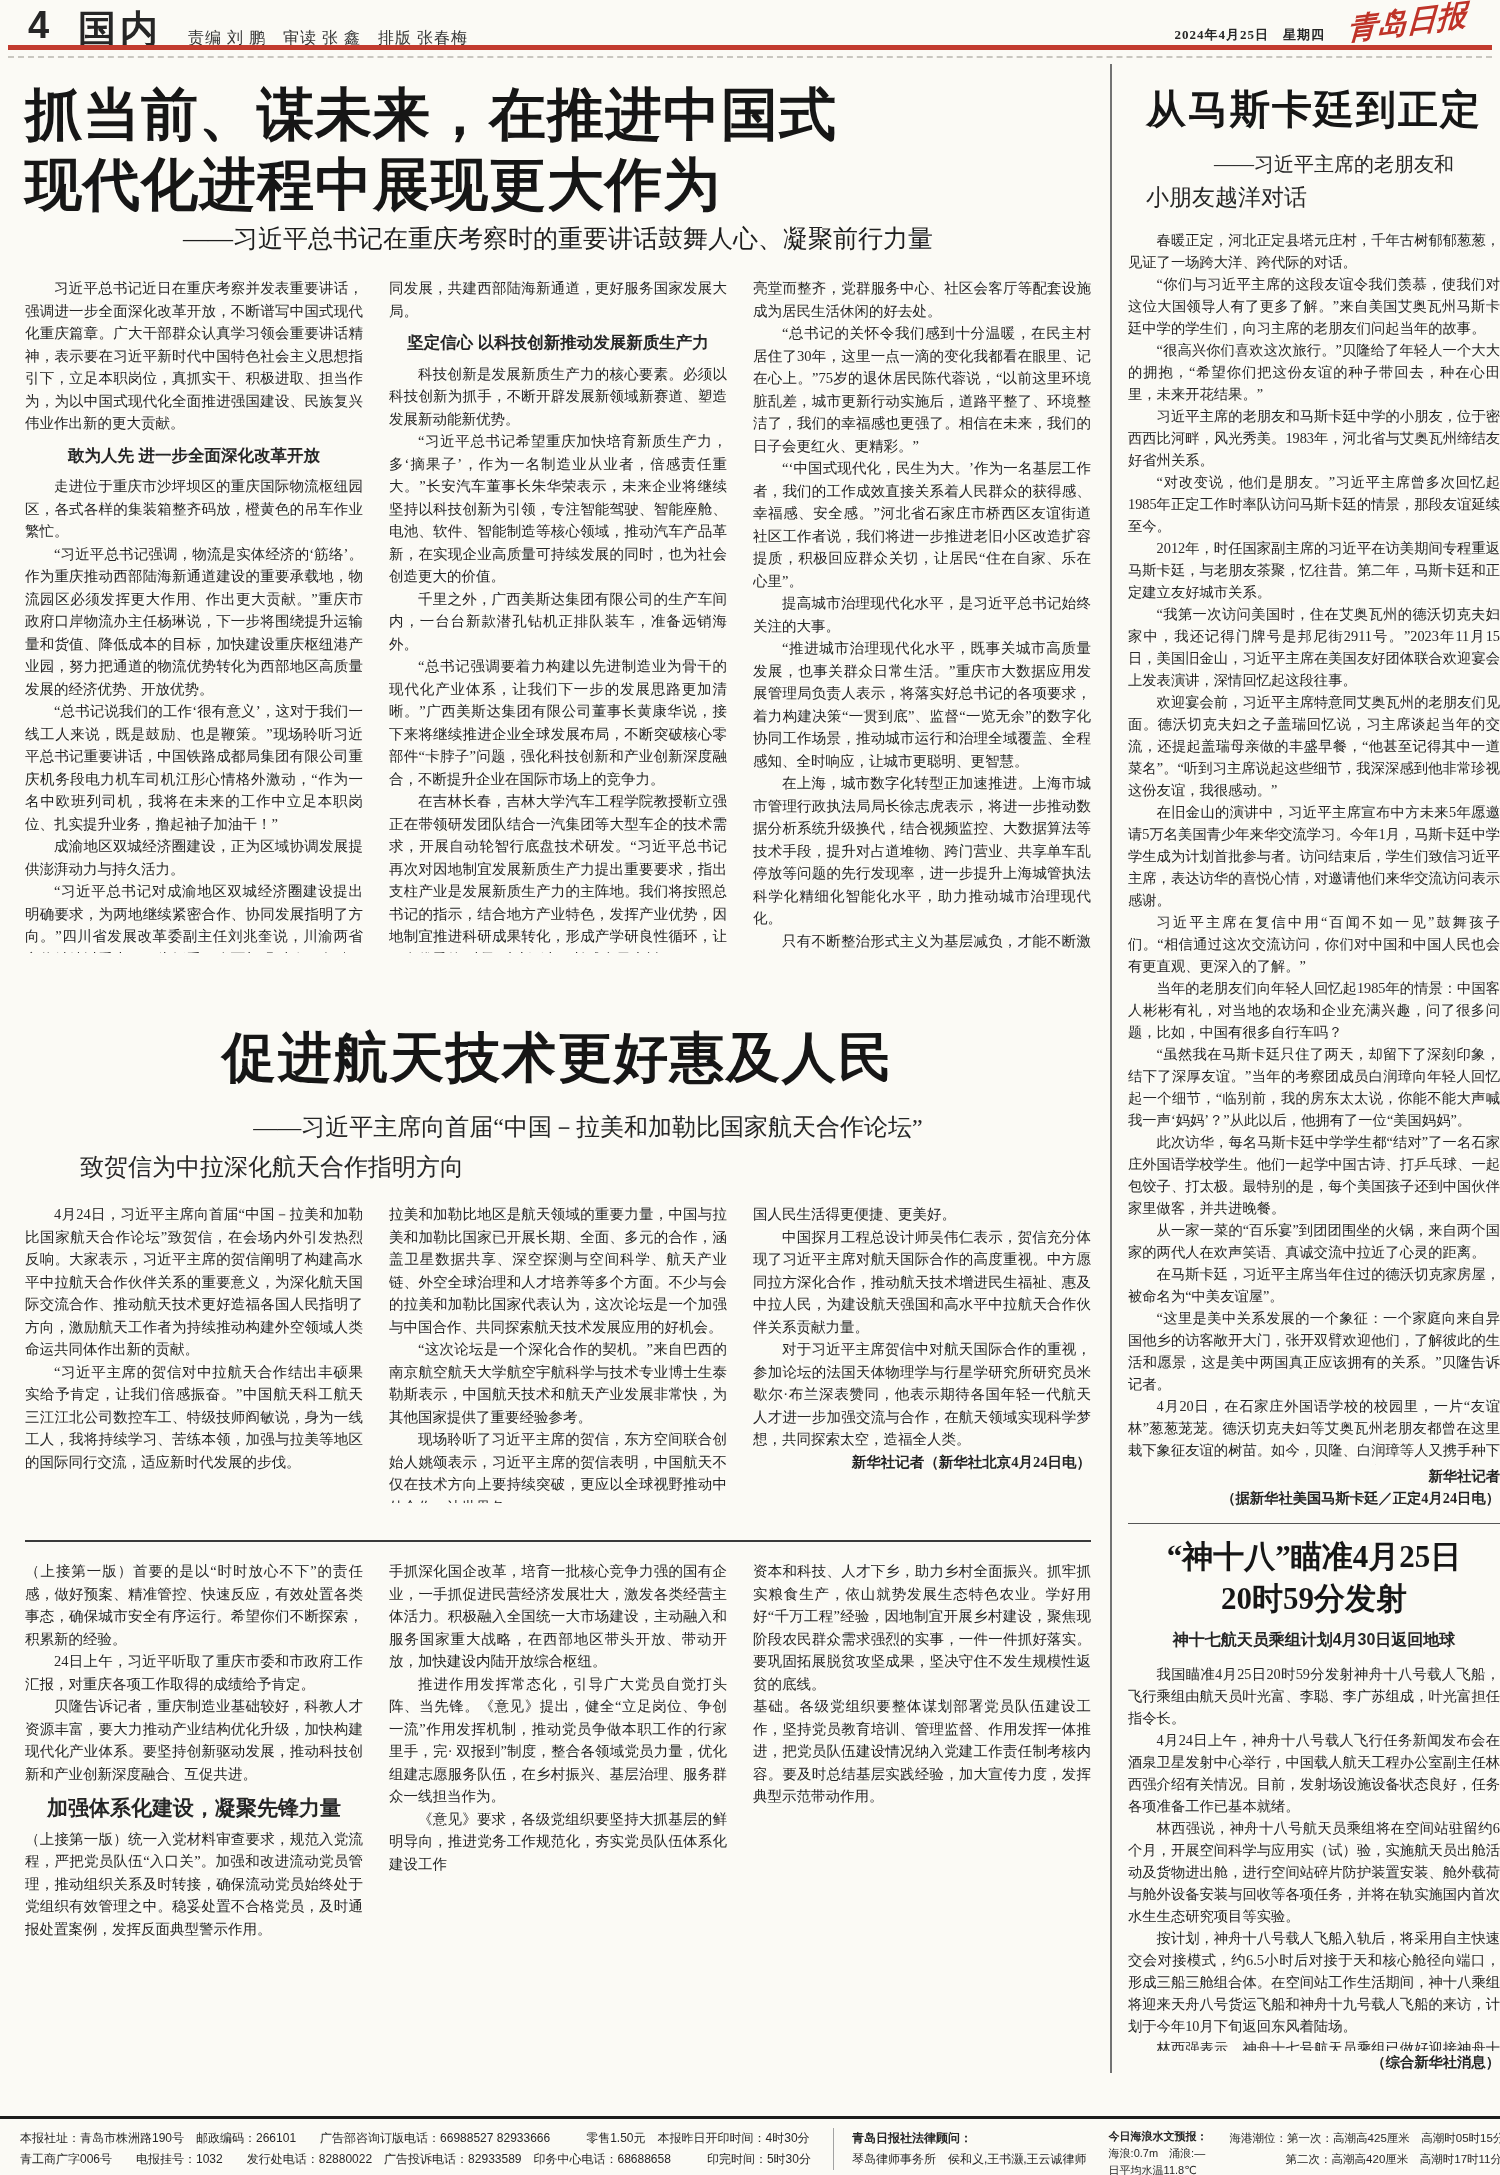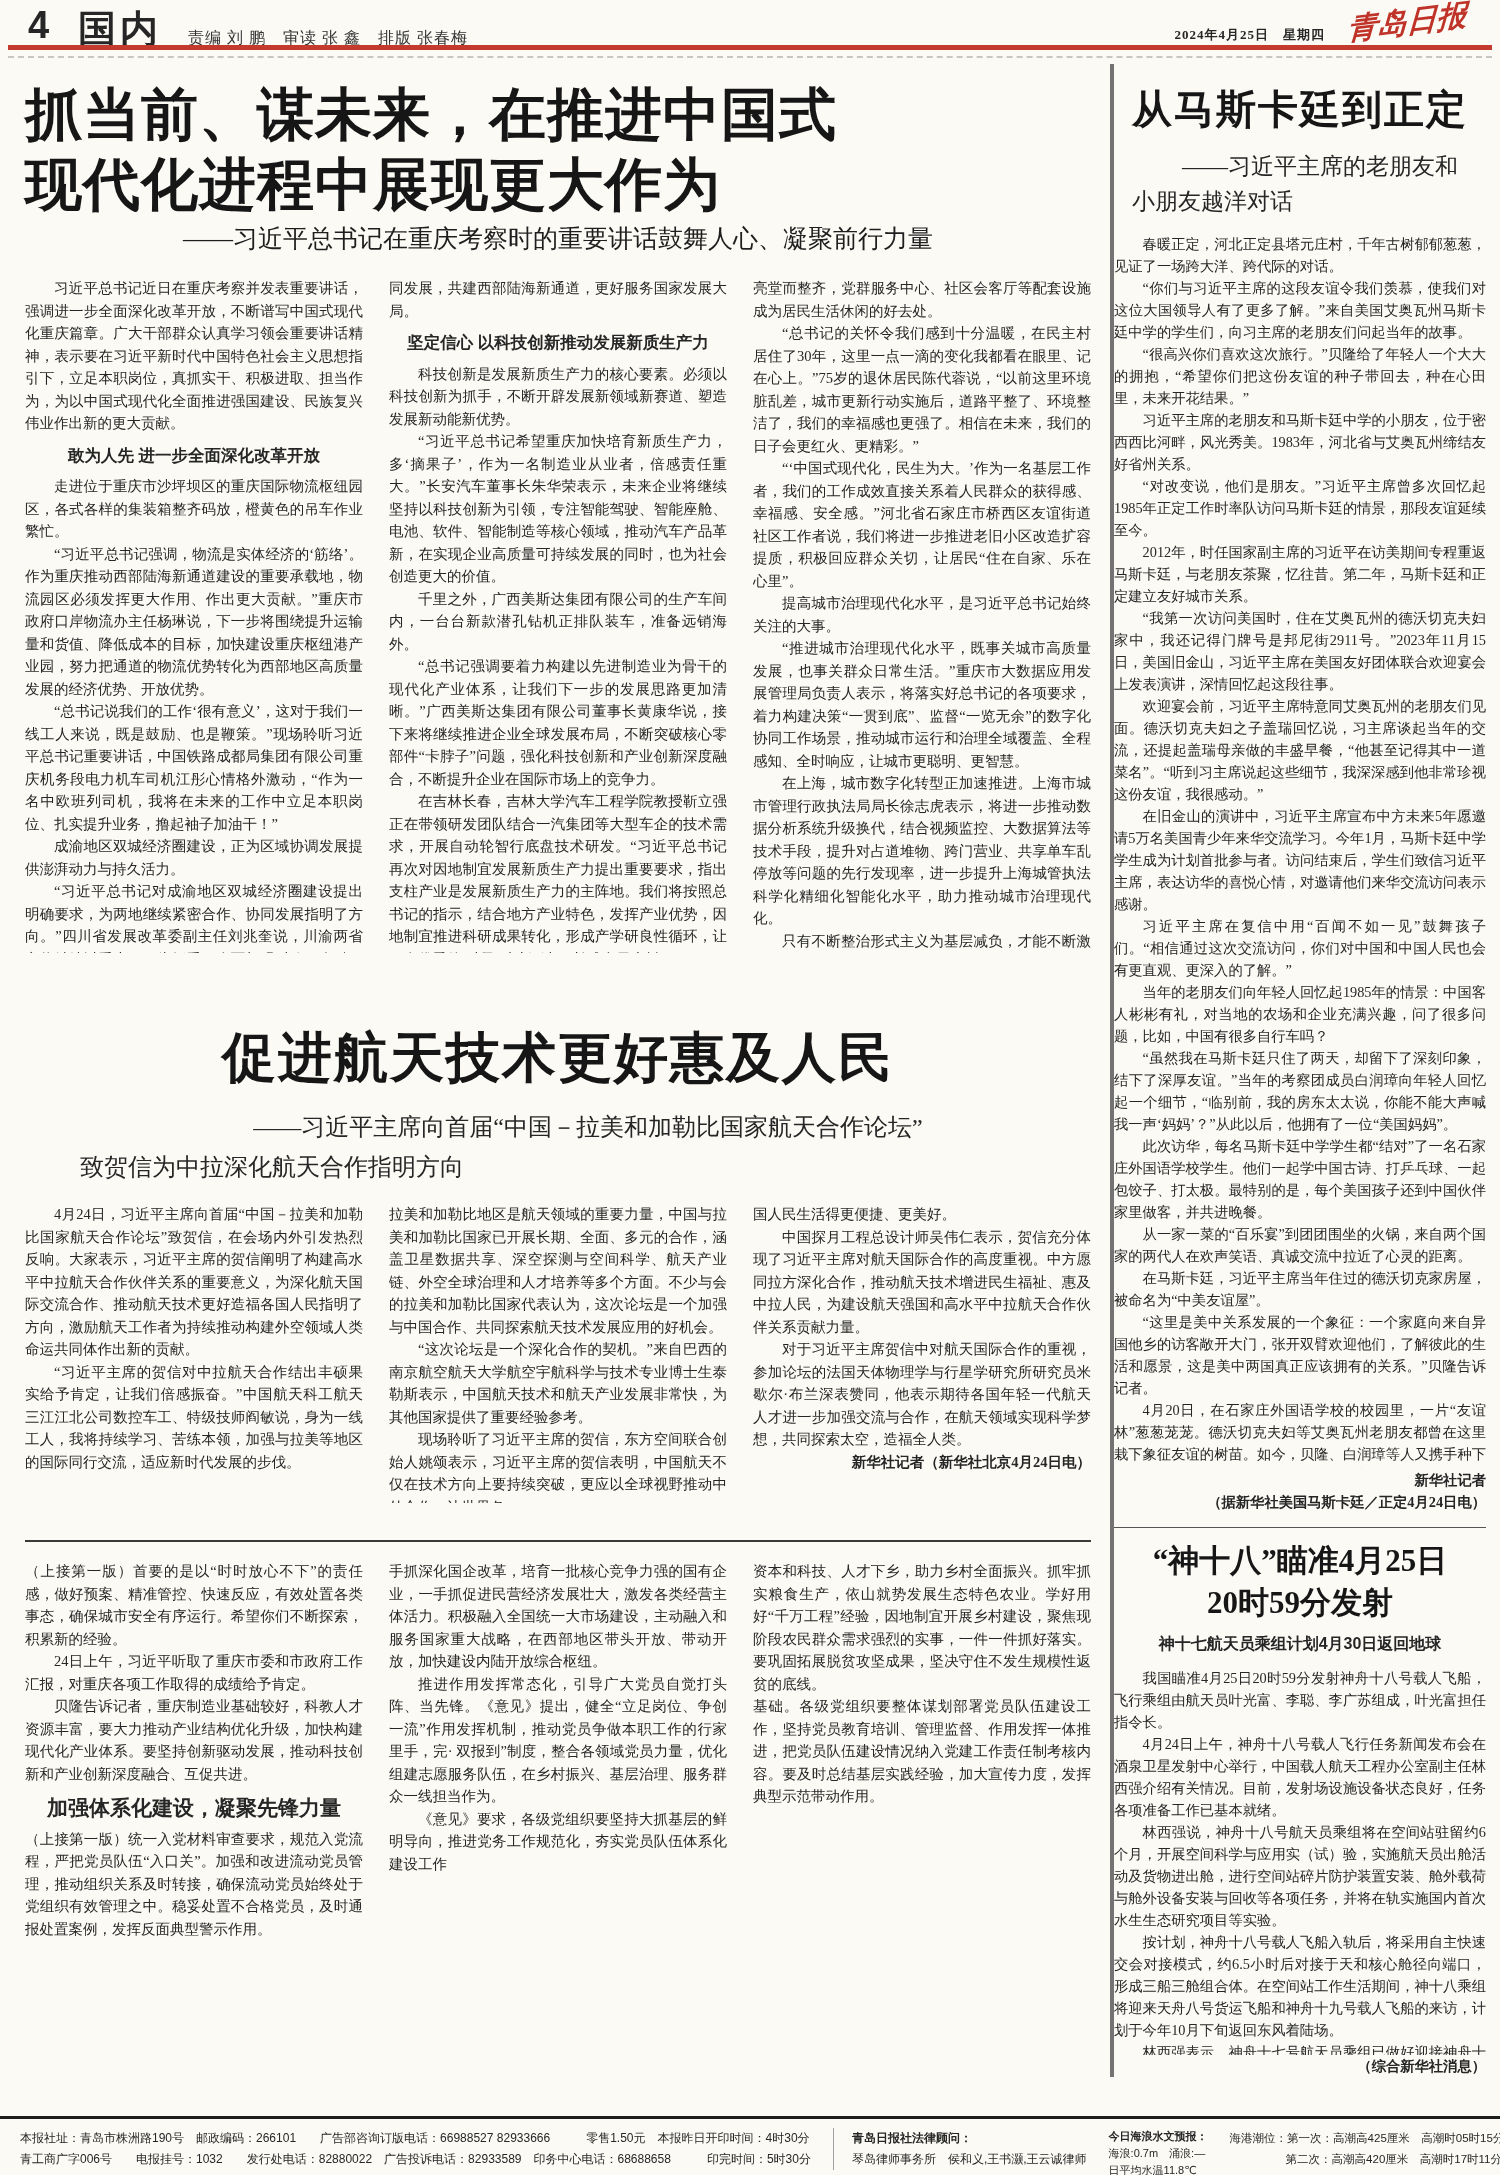--- a/index.html
+++ b/index.html
@@ -40,25 +40,25 @@
   .aero-sub1{font-size:24px;margin:16px 0 0;text-align:center;padding-left:60px;}
   .aero-sub2{font-size:24px;margin:8px 0 0 55px;}
   .aero-cols{margin-top:20px;height:300px;}
 
   
   .rule-h{position:absolute;left:25px;top:1540px;width:1066px;border-top:2px solid #3a3a3a;}
   .bottom{position:absolute;left:25px;top:1560px;width:1066px;}
   .bottom-cols{height:548px;}
 
   
-  .rail{position:absolute;left:1110px;top:64px;width:372px;border-left:4px solid #737373;box-sizing:content-box;}
+  .rail{position:absolute;left:1110px;top:64px;width:372px;border-left:2px solid #737373;padding-left:16px;box-sizing:content-box;}
   .rail .body{font-size:14.3px;line-height:22px;text-align:justify;overflow:hidden;}
   .rail .body p{margin:0;}
   .mask-title{font-size:40px;font-weight:900;text-align:center;letter-spacing:2px;margin:18px 0 0;color:#161616;}
-  .mask-sub1{font-size:23px;margin:14px 0 0;text-align:center;padding-left:40px;}
+  .mask-sub1{font-size:20px;margin:14px 0 0;text-align:center;padding-left:40px;}
   .mask-sub2{font-size:23px;margin:4px 0 0 18px;}
   .mask-body{margin-top:16px;height:1236px;}
   .rail-rule{border-top:1.5px solid #555;margin:14px 0 12px;}
   .shen-title{font-size:31px;font-weight:900;text-align:center;line-height:42px;margin:6px 0 0;color:#161616;}
   .shen-sub{font-size:16px;font-weight:700;text-align:center;margin:10px 0 0;font-family:"Liberation Sans","DejaVu Sans",sans-serif;}
   .shen-body{margin-top:12px;height:388px;}
 
   
   .footer{position:absolute;left:0;top:2116px;width:1500px;height:59px;border-top:3px solid #1d1d1d;box-sizing:border-box;
     font-family:"Liberation Sans","DejaVu Sans",sans-serif;}

